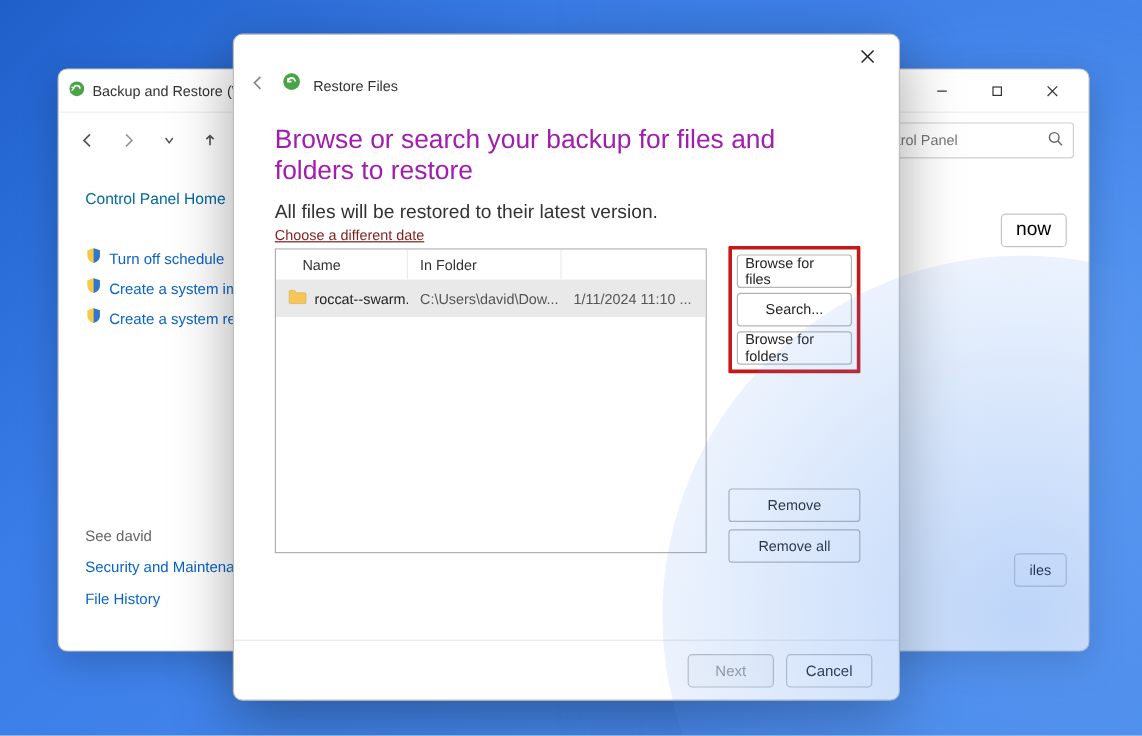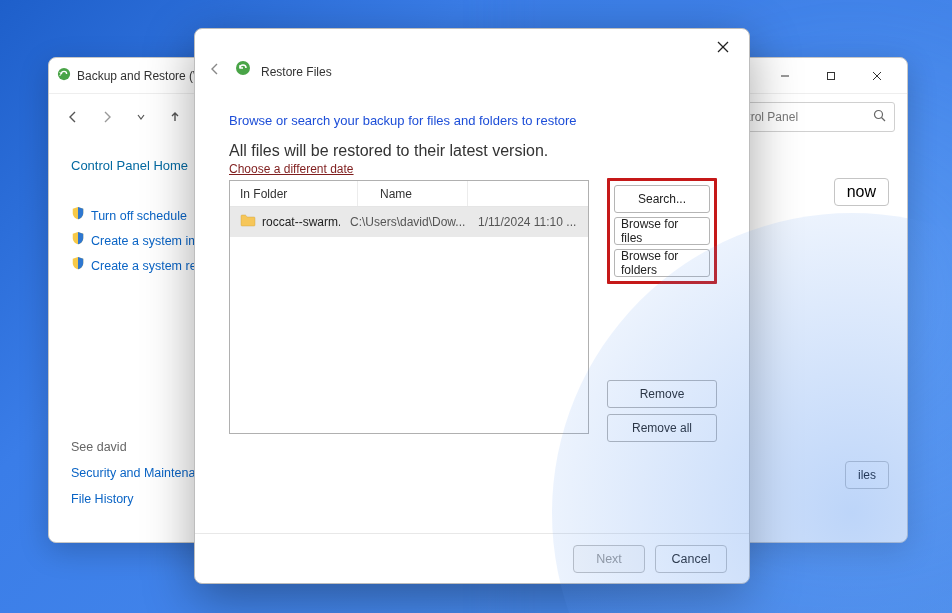--- a/index.html
+++ b/index.html
@@ -238,24 +238,24 @@
       width:16px; height:16px;
       position:relative;
     }
     .dlg-content {
       flex:1;
       padding:10px 32px 0 34px;
       display:flex;
       flex-direction:column;
     }
     .dlg-heading {
-      color:#1d4ed8;
-      font-size:13px;
+      color:#a21caf;
+      font-size:22px;
       font-weight:400;
-      margin-top:18px;
+      margin-top:8px;
       margin-bottom:14px;
     }
     .dlg-subtext {
       color:#333;
       font-size:16px;
       margin-bottom:2px;
     }
     .dlg-link {
       color:#7f1d1d;
       text-decoration:underline;
@@ -523,41 +523,41 @@
     <span>Restore Files</span>
   </div>
   <div class="dlg-content">
     <div class="dlg-heading">Browse or search your backup for files and folders to restore</div>
     <div class="dlg-subtext">All files will be restored to their latest version.</div>
     <a class="dlg-link">Choose a different date</a>
 
     <div class="restore-area">
       <div class="file-list">
         <div class="file-list-header">
+          <div class="col name">Name</div>
           <div class="col folder">In Folder</div>
-          <div class="col name">Name</div>
         </div>
         <div class="file-row">
           <div class="cell name">
             <span>
               <svg class="folder-icon" viewBox="0 0 16 14">
                   <path d="M1 3 L1 12 Q1 13 2 13 L14 13 Q15 13 15 12 L15 5 Q15 4 14 4 L7 4 L6 2.5 Q5.7 2 5 2 L2 2 Q1 2 1 3 Z" fill="#f6c659" stroke="#caa038" stroke-width="0.4"></path>
                 </svg>
             </span>
             <span>roccat--swarm...</span>
           </div>
           <div class="cell folder">C:\Users\david\Dow...</div>
           <div class="cell date">1/11/2024 11:10 ...</div>
         </div>
       </div>
 
       <div class="action-column">
         <div class="highlight-box">
+          <div class="btn">Browse for files</div>
           <div class="btn">Search...</div>
-          <div class="btn">Browse for files</div>
           <div class="btn">Browse for folders</div>
         </div>
         <div class="second-group">
           <div class="btn">Remove</div>
           <div class="btn">Remove all</div>
         </div>
       </div>
     </div>
   </div>
 

